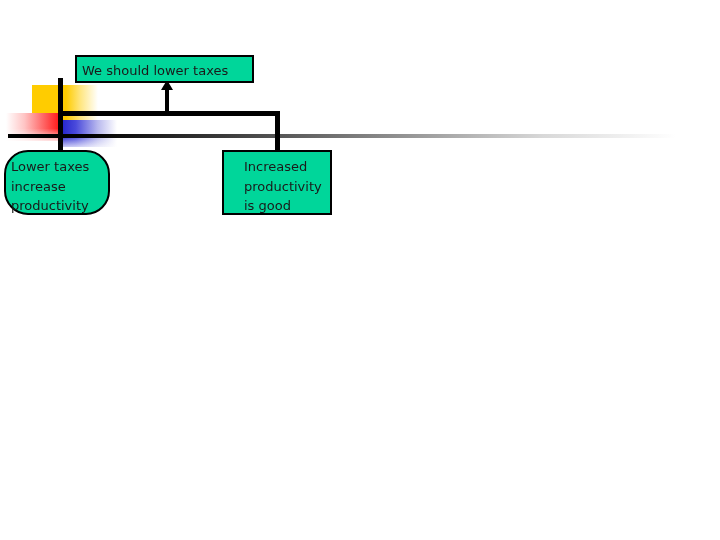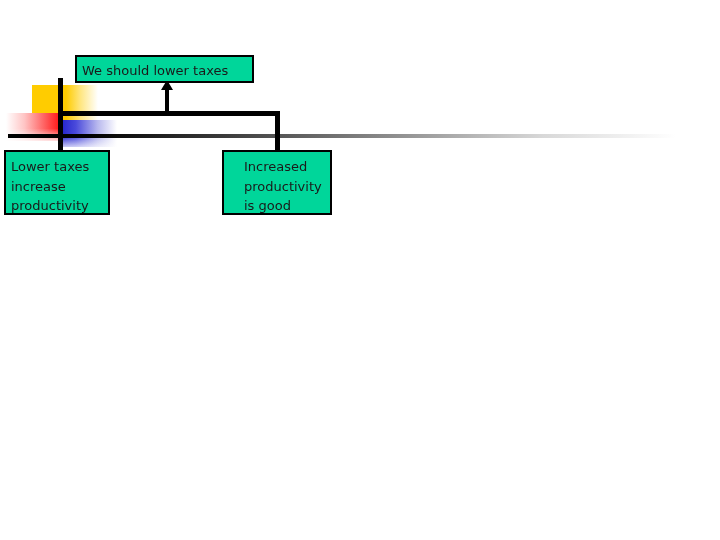--- a/index.html
+++ b/index.html
@@ -138,20 +138,21 @@
     width: 179px;
     height: 28px;
     padding-top: 4px;
   }
   #box-premise-1 {
     left: 4px;
     top: 150px;
     width: 106px;
     height: 65px;
     padding-top: 5px;
+    border-radius: 24px;
   }
   #box-premise-2 {
     left: 222px;
     top: 150px;
     width: 110px;
     height: 65px;
     padding-top: 5px;
     padding-left: 20px;
   }
 </style>

